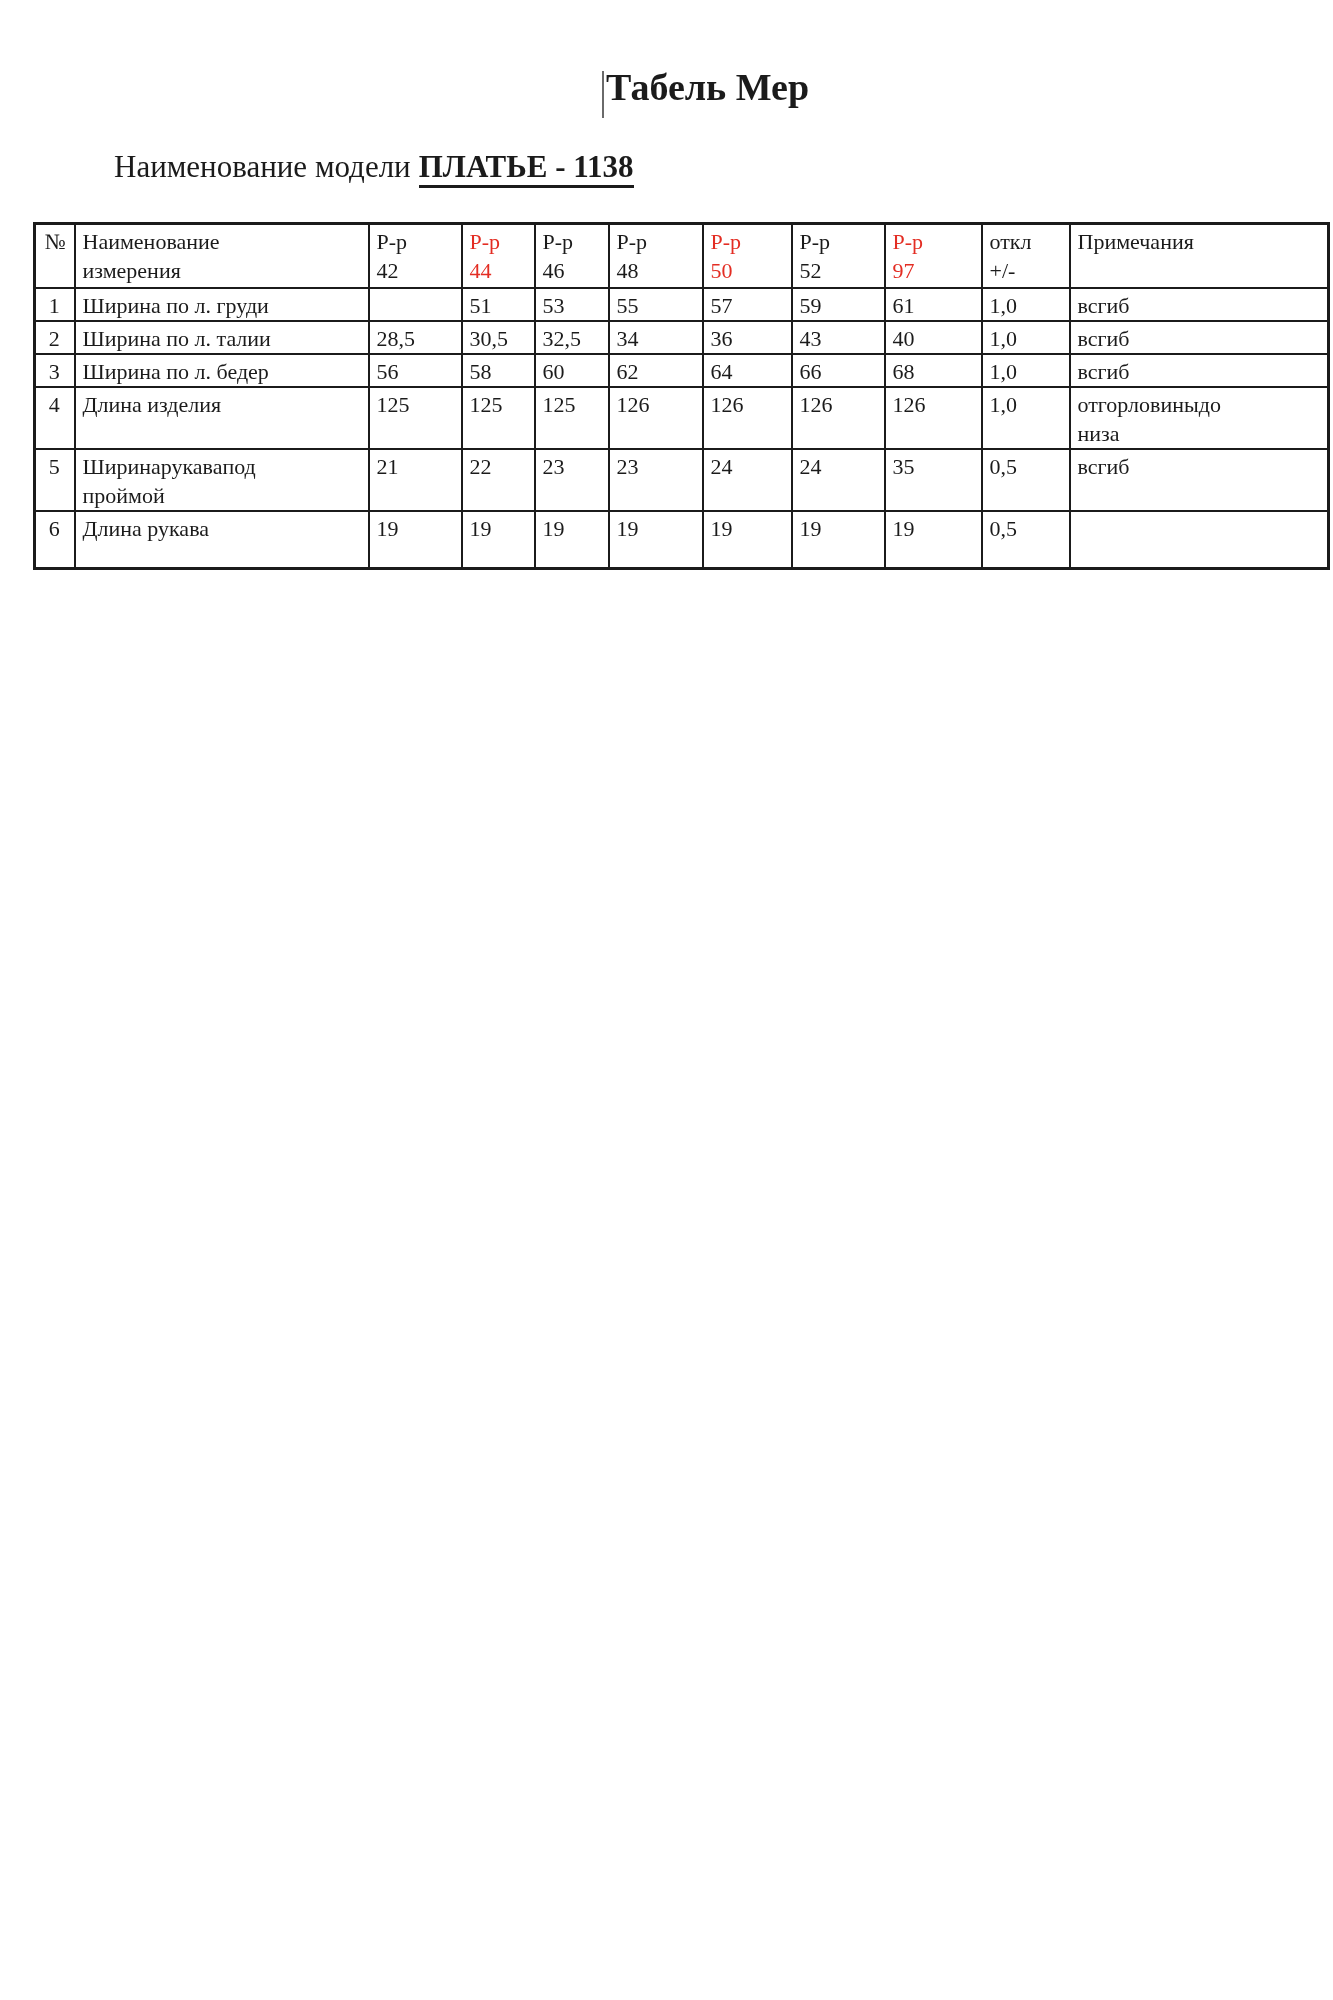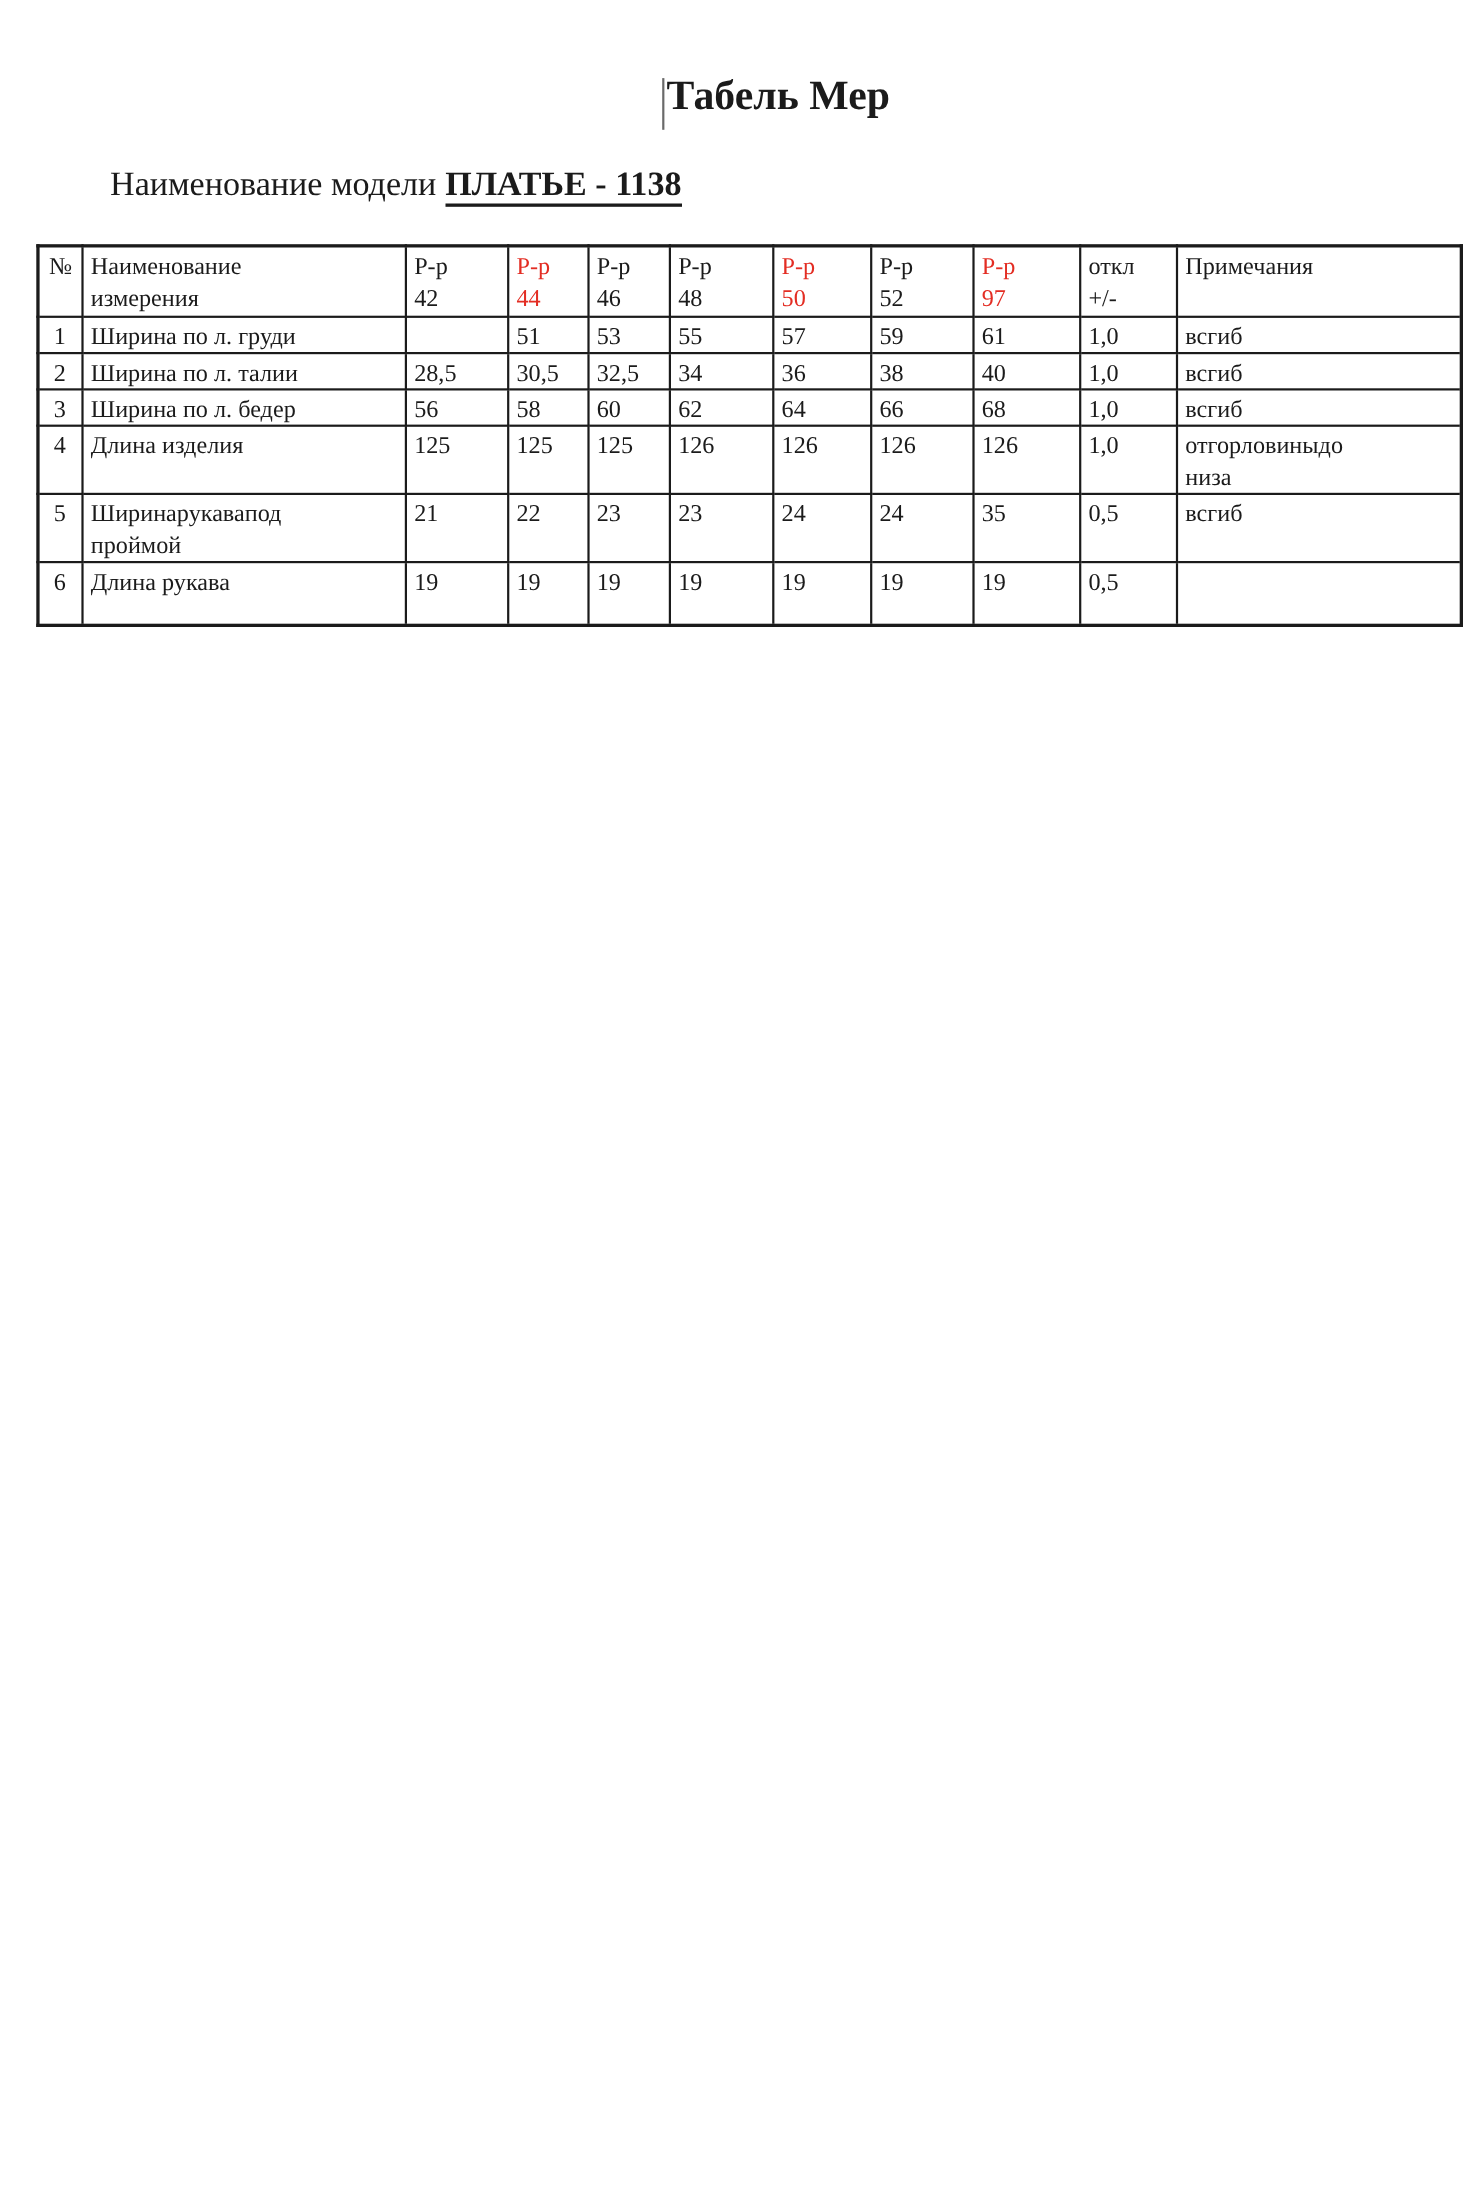--- a/index.html
+++ b/index.html
@@ -10,21 +10,21 @@
   }
   .text-cursor{
     position:absolute;left:602px;top:71px;width:2px;height:47px;
     background:#6a6a6a;
   }
   .doc-title{
     position:absolute;left:606px;top:66px;
     font-size:38px;font-weight:bold;line-height:1.15;white-space:nowrap;text-align:center;
   }
   .subtitle{
-    position:absolute;left:100px;top:148px;
+    position:absolute;left:114px;top:148px;
     font-size:31px;line-height:1.2;white-space:nowrap;
   }
   .subtitle .model{
     font-weight:bold;
     border-bottom:3px solid #1b1b1b;
     padding-bottom:1px;
     margin-left:8px;
   }
   table.meas{
     position:absolute;left:33px;top:222px;
@@ -130,21 +130,21 @@
   </tr>
 
   <tr class="r-s">
     <td class="c-num">2</td>
     <td>Ширина по л. талии</td>
     <td>28,5</td>
     <td>30,5</td>
     <td>32,5</td>
     <td>34</td>
     <td>36</td>
-    <td>38</td>
+    <td>43</td>
     <td>40</td>
     <td>1,0</td>
     <td>всгиб</td>
   </tr>
 
   <tr class="r-m">
     <td class="c-num">3</td>
     <td>Ширина по л. бедер</td>
     <td>56</td>
     <td>58</td>

